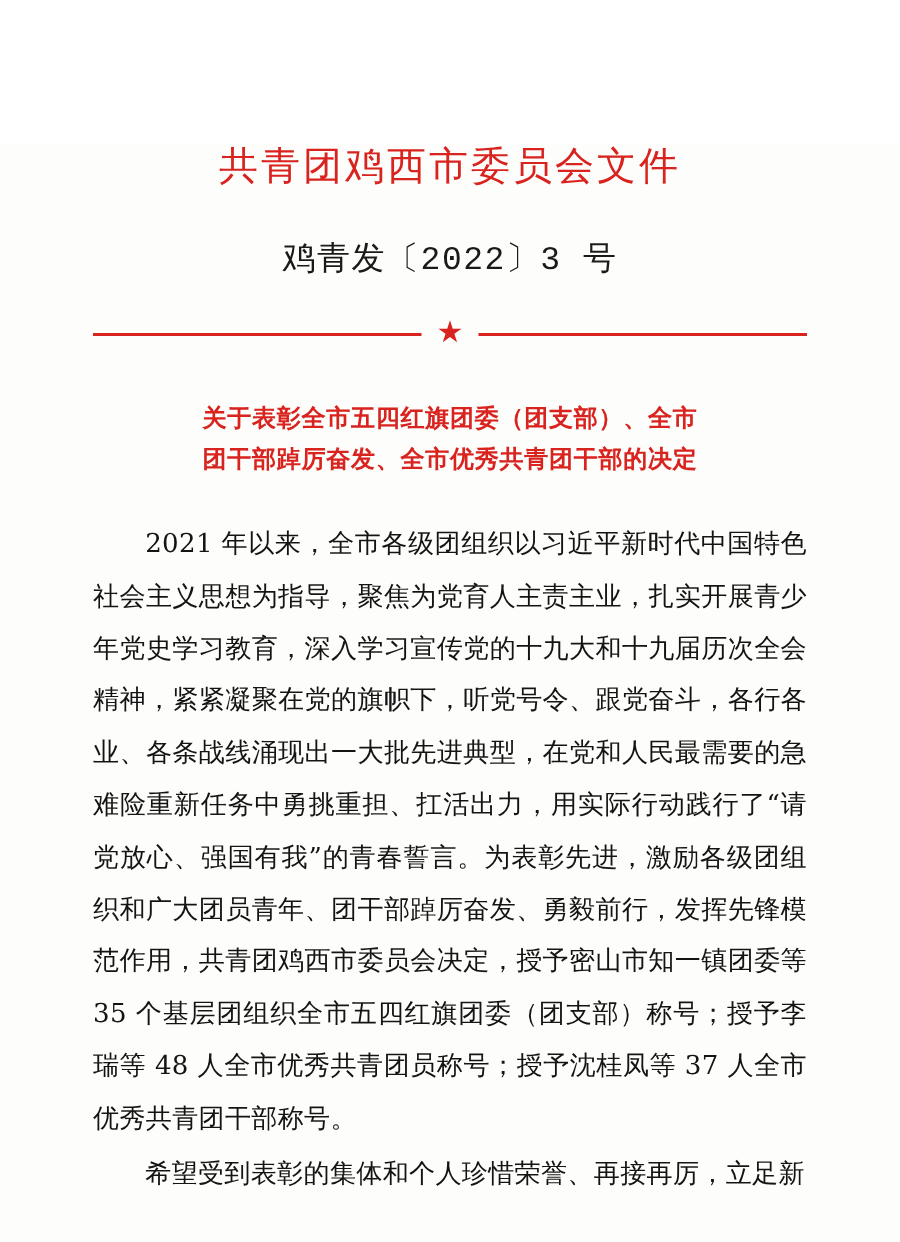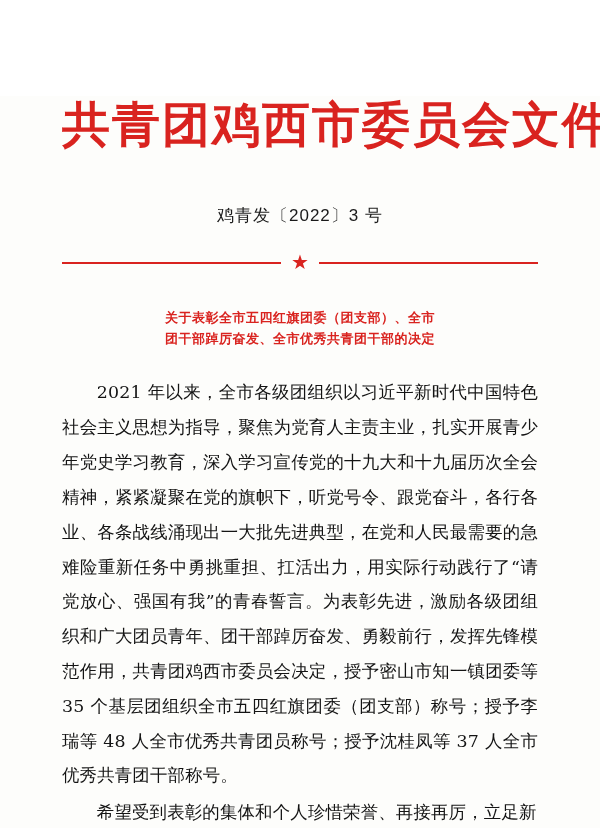--- a/index.html
+++ b/index.html
@@ -19,33 +19,33 @@
     height: 828px;
     background: #fdfdfb;
     box-sizing: border-box;
     padding: 0 62px;
   }
   .doc-title {
     margin-top: 96px;
     text-align: center;
     color: #d9231f;
     font-family: "DejaVu Serif", "Liberation Serif", serif;
-    font-weight: bold;
-    font-size: 48px;
+    font-weight: normal;
+    font-size: 26px;
     letter-spacing: 2px;
     line-height: 1.2;
     white-space: nowrap;
   }
   .doc-number {
-    margin-top: 50px;
+    margin-top: 30px;
     text-align: center;
     color: #1a1a1a;
-    font-size: 17px;
+    font-size: 22px;
     letter-spacing: 1px;
-    font-family: Liberation Sans, sans-serif;
+    font-family: Liberation Mono, monospace;
   }
   .rule-row {
     margin-top: 26px;
     display: flex;
     align-items: center;
     justify-content: center;
     gap: 0px;
   }
   .rule-line {
     height: 2px;
@@ -58,21 +58,21 @@
     line-height: 1;
     padding: 0 10px;
     transform: translateY(-1px);
   }
   .headline {
     margin-top: 34px;
     text-align: center;
     color: #d9231f;
     font-family: Liberation Serif, serif;
     font-weight: bold;
-    font-size: 13px;
+    font-size: 16px;
     line-height: 1.65;
     letter-spacing: 0.5px;
   }
   .body-text {
     margin-top: 26px;
     color: #141414;
     font-size: 17.4px;
     line-height: 2.0;
     text-align: justify;
     text-justify: inter-ideograph;

